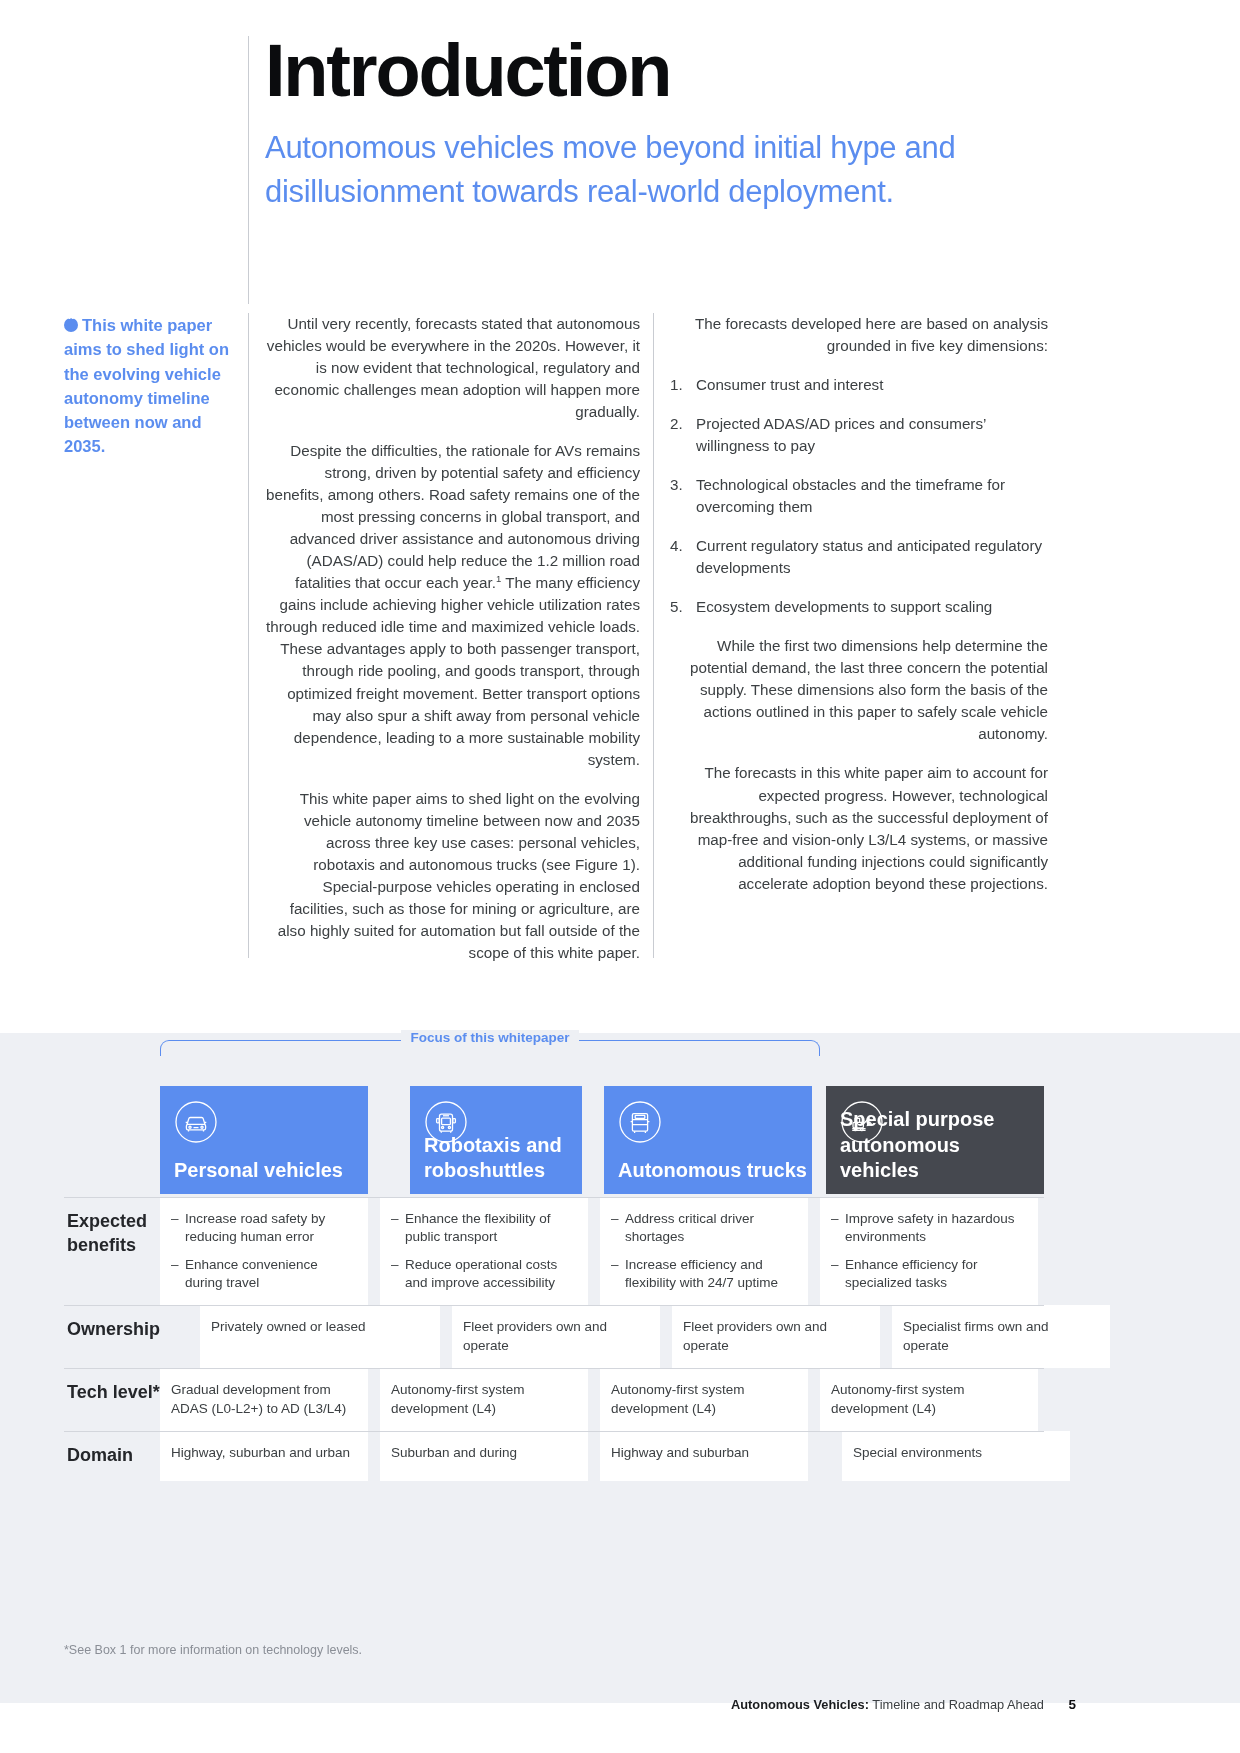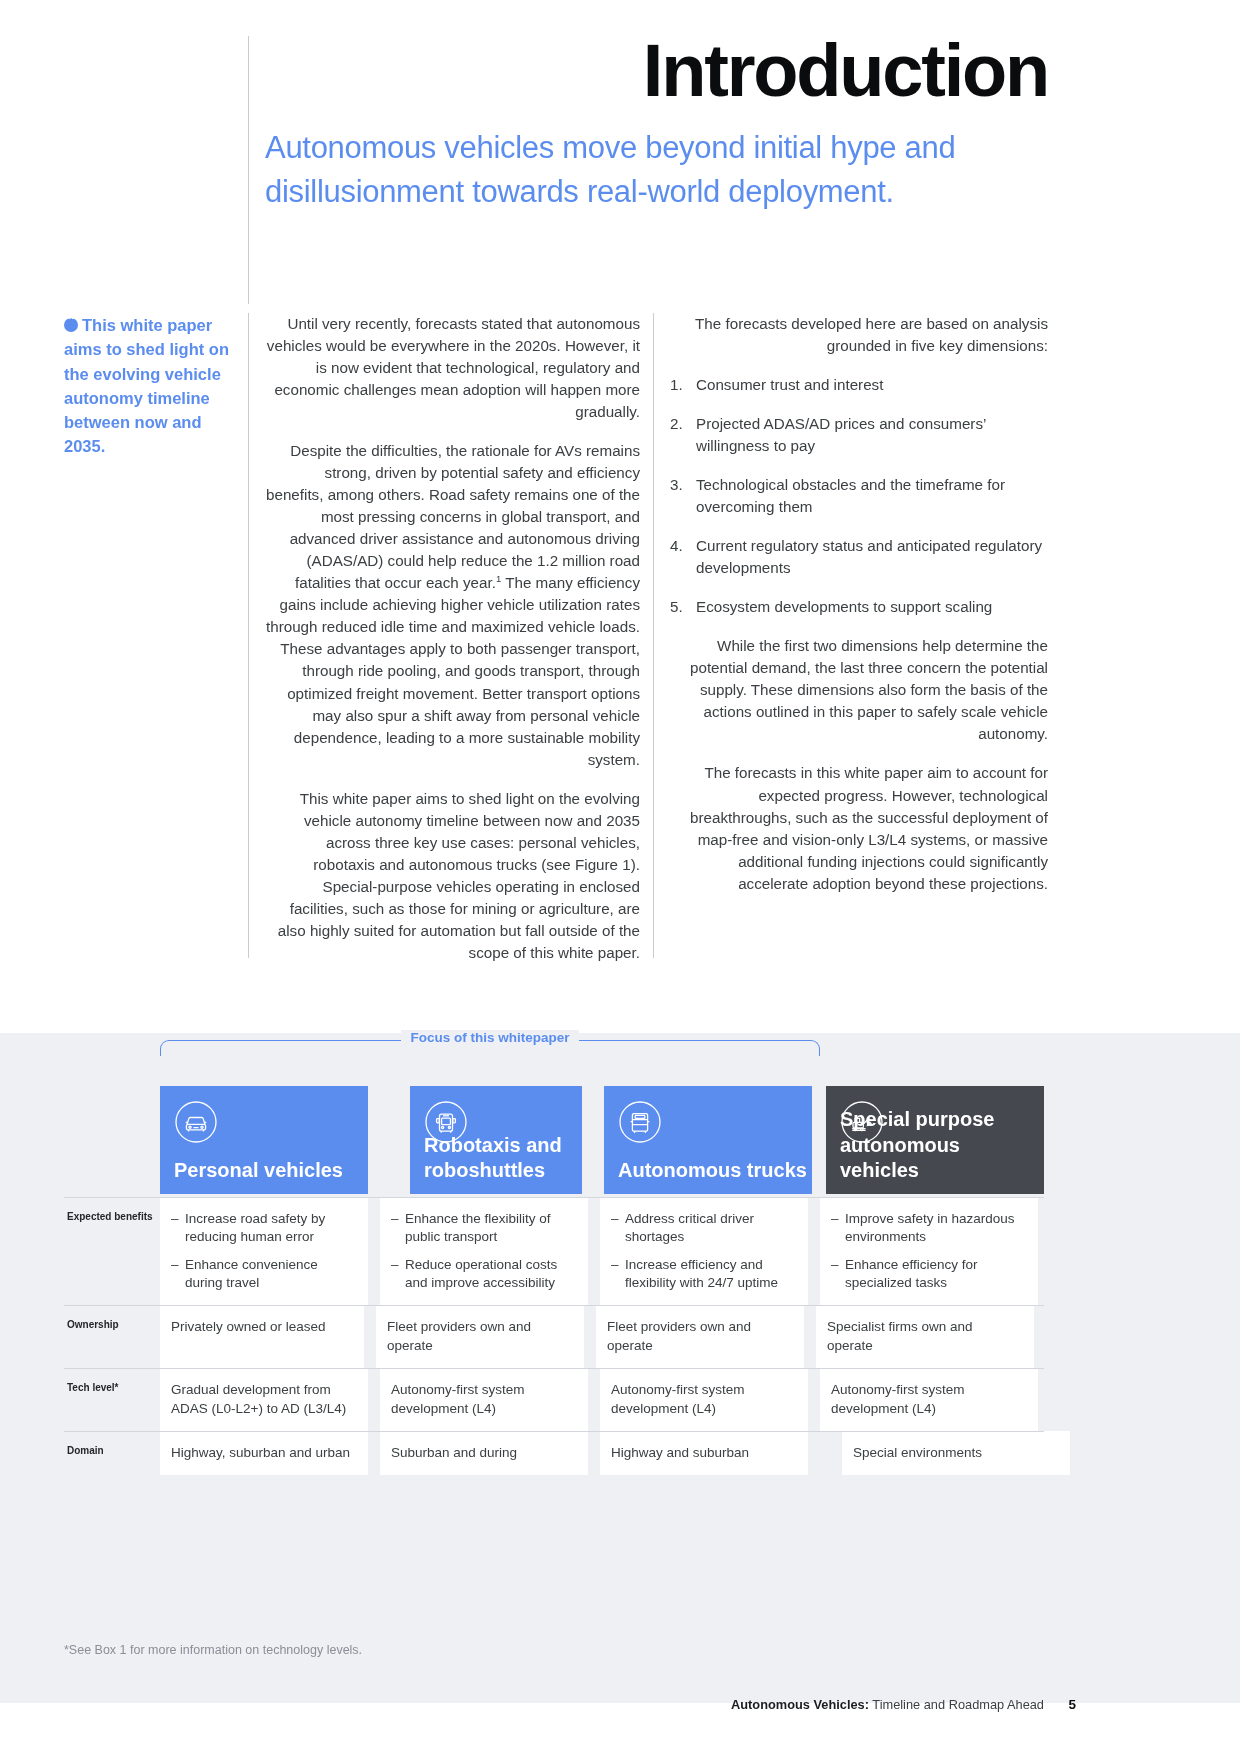--- a/index.html
+++ b/index.html
@@ -9,21 +9,21 @@
     font-family: "Liberation Sans", sans-serif;
     -webkit-font-smoothing: antialiased;
   }
   .page { position: relative; width: 1240px; height: 1753px; overflow: hidden; background:#fff; }
 
   
   .header { position: absolute; left: 248px; top: 36px; width: 800px; }
   .header-rule { position: absolute; left: 248px; top: 36px; width: 1px; height: 268px; background: #c9ccd2; }
   .title {
     font-size: 74px; font-weight: bold; letter-spacing: -2.2px;
-    color: #0b0c0e; line-height: 0.95; padding-left: 17px; text-align: right;
+    color: #0b0c0e; line-height: 0.95; padding-left: 17px;
   }
   .subtitle {
     font-size: 31px; font-weight: normal; color: #5b8def;
     line-height: 1.40; padding-left: 17px; margin-top: 20px; letter-spacing: -0.3px;
   }
 
   
   .callout {
     position: absolute; left: 64px; top: 313px; width: 178px;
     color: #5b8def; font-size: 16.5px; font-weight: bold; line-height: 1.47;
@@ -92,21 +92,21 @@
   .card-title {
     position: absolute; left: 14px; bottom: 11px;
     font-size: 20px; font-weight: bold; line-height: 1.26;
   }
 
   
   .ftable { position: absolute; left: 64px; top: 1197px; width: 980px; }
   .trow { position: relative; display: flex; }
   .trow-sep { position: absolute; left: 0; top: 0; width: 980px; height: 1px; background: #d3d6dc; }
   .tlabel {
-    width: 96px; flex: 0 0 96px; font-size: 10px; font-weight: bold;
+    width: 96px; flex: 0 0 96px; font-size: 18px; font-weight: bold;
     color: #24262a; line-height: 1.33; padding: 13px 0 13px 3px;
   }
   .tcells { flex: 1; display: flex; gap: 12px; }
   .tcell {
     background: #ffffff; font-size: 13.5px; color: #3c4043;
     line-height: 1.36; padding: 13px 13px 13px 11px;
   }
   .bullet { display: flex; margin-bottom: 9px; }
   .bullet:last-child { margin-bottom: 0; }
   .bullet-dash { width: 14px; flex: 0 0 14px; }
@@ -305,21 +305,21 @@
             <span class="bullet-txt">Enhance efficiency for specialized tasks</span>
           </div>
         </div>
       </div>
     </div>
 
     <div class="trow">
       <div class="trow-sep"></div>
       <div class="tlabel">Ownership</div>
       <div class="tcells">
-        <div class="tcell" style="width:204px;">Privately owned or leased</div>
+        <div class="tcell" style="width:240px;margin-left:40px;">Privately owned or leased</div>
         <div class="tcell" style="width:208px;">Fleet providers own and operate</div>
         <div class="tcell" style="width:208px;">Fleet providers own and operate</div>
         <div class="tcell" style="width:218px;">Specialist firms own and operate</div>
       </div>
     </div>
 
     <div class="trow">
       <div class="trow-sep"></div>
       <div class="tlabel">Tech level*</div>
       <div class="tcells">

